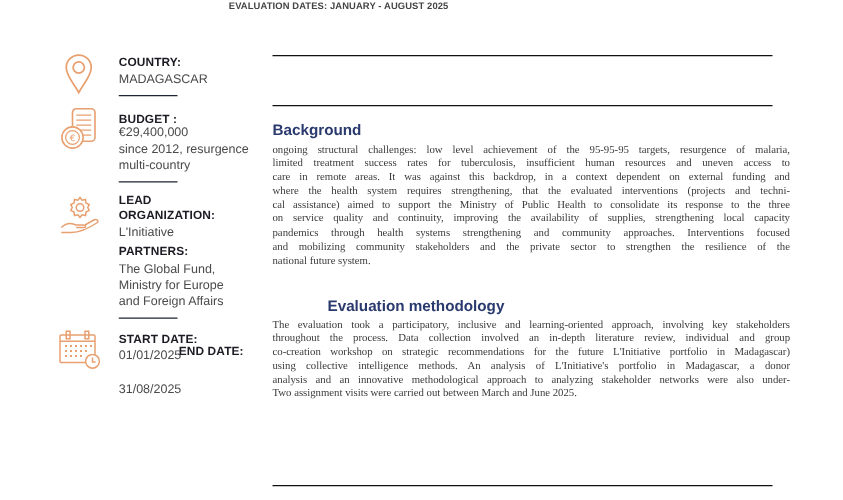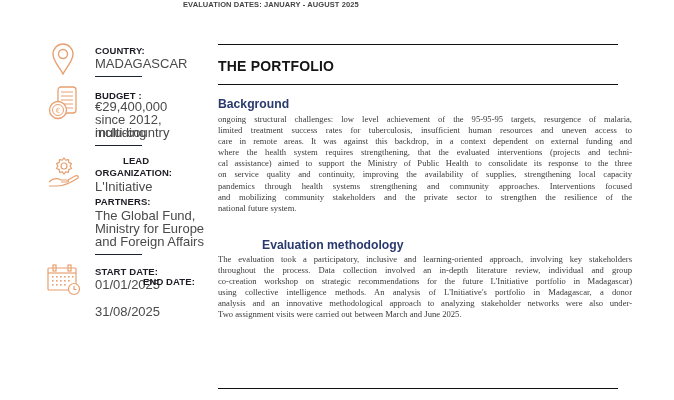--- a/index.html
+++ b/index.html
@@ -14,21 +14,21 @@
   .top-header span { position: absolute; left: 171px; top: 0; }
 
   .sidebar { position: absolute; left: 0; top: 0; width: 210px; height: 391px; }
   .icon { position: absolute; }
   .icon svg { display: block; }
   .label {
     position: absolute; left: 95px; font-size: 9.5px; font-weight: bold; color: #1c1c24;
     line-height: 12px; letter-spacing: 0.1px;
   }
   .value {
-    position: absolute; left: 95px; font-size: 13px; color: #4a4a4a; line-height: 13px;
+    position: absolute; left: 95px; font-size: 10px; color: #4a4a4a; line-height: 13px;
   }
   .sep {
     position: absolute; left: 95px; width: 47px; height: 1.4px; background: #1c2433;
   }
 
   .main { position: absolute; left: 218px; top: 0; width: 450px; height: 400px; }
   .hr { position: absolute; left: 0; width: 400px; height: 1.4px; background: #111; }
   .page-title {
     position: absolute; left: 0; top: 58px; font-size: 14px; font-weight: bold; color: #151515;
     letter-spacing: 0.2px;
@@ -71,35 +71,35 @@
       <line x1="13" y1="14" x2="25" y2="14" stroke="#e8a070" stroke-width="1"></line>
       <line x1="13" y1="18" x2="25" y2="18" stroke="#e8a070" stroke-width="1"></line>
       <line x1="13" y1="22" x2="25" y2="22" stroke="#e8a070" stroke-width="1"></line>
       <circle cx="10" cy="24" r="8.5" fill="#fff" stroke="#e8a070" stroke-width="1.3"></circle>
       <circle cx="10" cy="24" r="5.5" fill="none" stroke="#e8a070" stroke-width="1"></circle>
       <text x="10" y="27" font-size="7" text-anchor="middle" fill="#e8a070" font-family="DejaVu Sans, sans-serif">€</text>
     </svg>
   </div>
   <div class="label" style="top:90px;">BUDGET :</div>
   <div class="value" style="top:100px;">€29,400,000</div>
-  <div class="value" style="top:113px;">since 2012, including</div>
+  <div class="value" style="top:113px;">since 2012, resurgence</div>
   <div class="value" style="top:126px;">multi-country</div>
   <div class="sep" style="top:145px;"></div>
 
   <div class="icon" style="left:47px; top:155px;">
     <svg width="34" height="34" viewBox="0 0 34 34">
       <g fill="none" stroke="#e8a070" stroke-width="1.2">
         <circle cx="17" cy="11" r="3"></circle>
         <path d="M17 3 L18.6 5.2 L21.4 4.6 L21.8 7.4 L24.4 8.6 L23.2 11 L24.4 13.4 L21.8 14.6 L21.4 17.4 L18.6 16.8 L17 19 L15.4 16.8 L12.6 17.4 L12.2 14.6 L9.6 13.4 L10.8 11 L9.6 8.6 L12.2 7.4 L12.6 4.6 L15.4 5.2 Z"></path>
         <path d="M2 27 C6 23 10 23 14 25 L20 25 C22 25 22 27 20 27 L14 27"></path>
         <path d="M2 31 L10 31 C16 31 22 29 31 23 C32 21 30 20 28 21 L21 25"></path>
       </g>
     </svg>
   </div>
-  <div class="label" style="top:155px;margin-left:28px;">LEAD</div>
+  <div class="label" style="top:155px;">LEAD</div>
   <div class="label" style="top:167px;">ORGANIZATION:</div>
   <div class="value" style="top:180px;">L'Initiative</div>
 
   <div class="label" style="top:196px;">PARTNERS:</div>
   <div class="value" style="top:209px;">The Global Fund,</div>
   <div class="value" style="top:222px;">Ministry for Europe</div>
   <div class="value" style="top:235px;">and Foreign Affairs</div>
   <div class="sep" style="top:254px;"></div>
 
   <div class="icon" style="left:46px; top:264px;">
@@ -132,21 +132,20 @@
     </svg>
   </div>
   <div class="label" style="top:266px;">START DATE:</div>
   <div class="value" style="top:278px;">01/01/2025</div>
   <div class="label" style="top:276px;padding-left:48px;">END DATE:</div>
   <div class="value" style="top:305px;">31/08/2025</div>
 </div>
 
 <div class="main">
   <div class="hr" style="top:44px;"></div>
-  <div class="page-title">THE PORTFOLIO</div>
   <div class="hr" style="top:84px;"></div>
 
   <div class="section-title" style="top:97px;">Background</div>
   <div class="para" style="top:114px;">
     <span class="ln">ongoing structural challenges: low level achievement of the 95-95-95 targets, resurgence of malaria,</span>
     <span class="ln">limited treatment success rates for tuberculosis, insufficient human resources and uneven access to</span>
     <span class="ln">care in remote areas. It was against this backdrop, in a context dependent on external funding and</span>
     <span class="ln">where the health system requires strengthening, that the evaluated interventions (projects and techni-</span>
     <span class="ln">cal assistance) aimed to support the Ministry of Public Health to consolidate its response to the three</span>
     <span class="ln">on service quality and continuity, improving the availability of supplies, strengthening local capacity</span>

